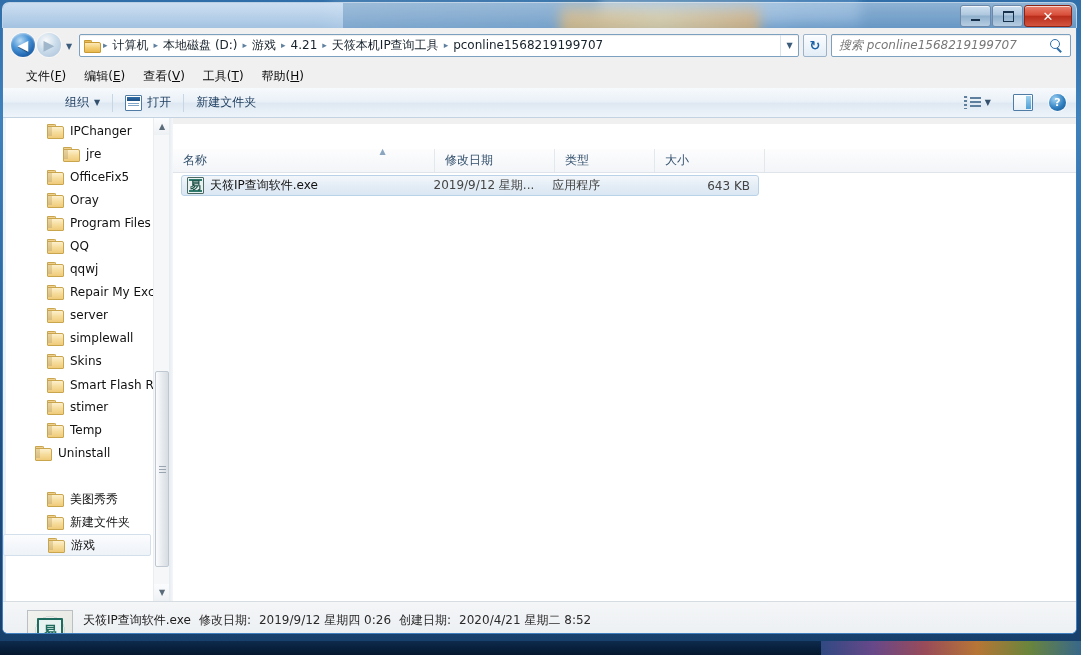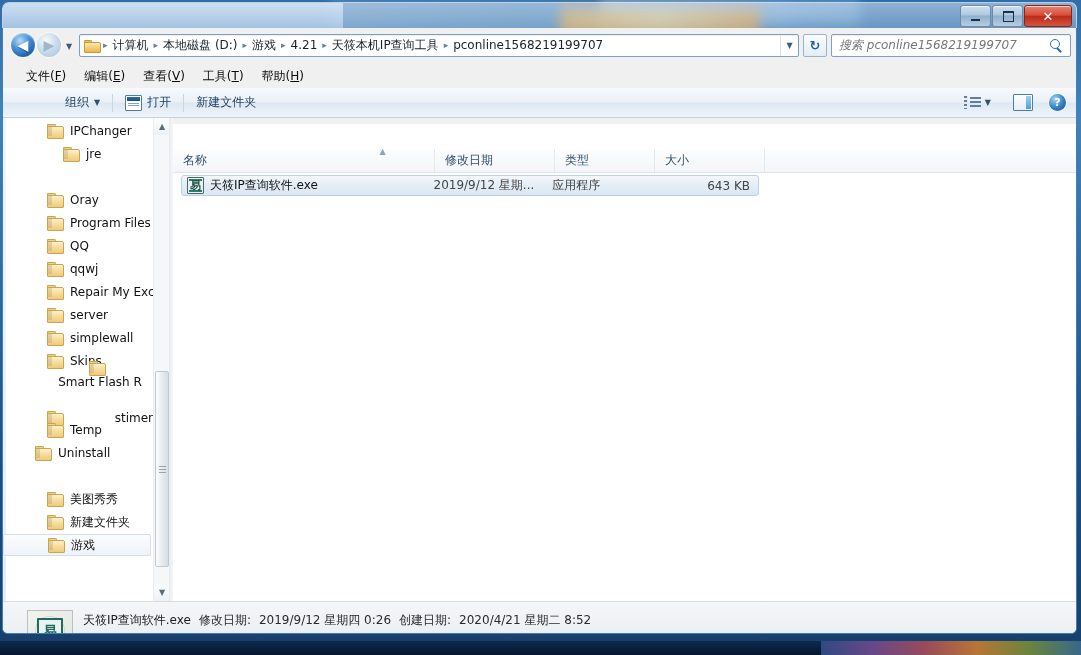--- a/index.html
+++ b/index.html
@@ -517,20 +517,28 @@
             <span class="tlabel">IPChanger</span>
           </div>
           <div class="treerow" style="top: 25px; margin-left: 16px;">
             <span class="tfolder">
               <span class="tab"></span>
               <span class="bd"></span>
               <span class="sh"></span>
             </span>
             <span class="tlabel">jre</span>
           </div>
+          <div class="treerow" style="top: 48px;">
+            <span class="tfolder">
+              <span class="tab"></span>
+              <span class="bd"></span>
+              <span class="sh"></span>
+            </span>
+            <span class="tlabel">OfficeFix5</span>
+          </div>
           <div class="treerow" style="top: 71px;">
             <span class="tfolder">
               <span class="tab"></span>
               <span class="bd"></span>
               <span class="sh"></span>
             </span>
             <span class="tlabel">Oray</span>
           </div>
           <div class="treerow" style="top: 94px;">
             <span class="tfolder">
@@ -581,29 +589,29 @@
             <span class="tlabel">simplewall</span>
           </div>
           <div class="treerow" style="top: 232px;">
             <span class="tfolder">
               <span class="tab"></span>
               <span class="bd"></span>
               <span class="sh"></span>
             </span>
             <span class="tlabel">Skins</span>
           </div>
-          <div class="treerow" style="top: 243px; flex-direction: column;">
+          <div class="treerow" style="top: 256px;">
             <span class="tfolder">
               <span class="tab"></span>
               <span class="bd"></span>
               <span class="sh"></span>
             </span>
             <span class="tlabel">Smart Flash R</span>
           </div>
-          <div class="treerow" style="top: 289px; justify-content: space-between;">
+          <div class="treerow" style="top: 278px;">
             <span class="tfolder">
               <span class="tab"></span>
               <span class="bd"></span>
               <span class="sh"></span>
             </span>
             <span class="tlabel">stimer</span>
           </div>
           <div class="treerow" style="top: 301px;">
             <span class="tfolder">
               <span class="tab"></span>

